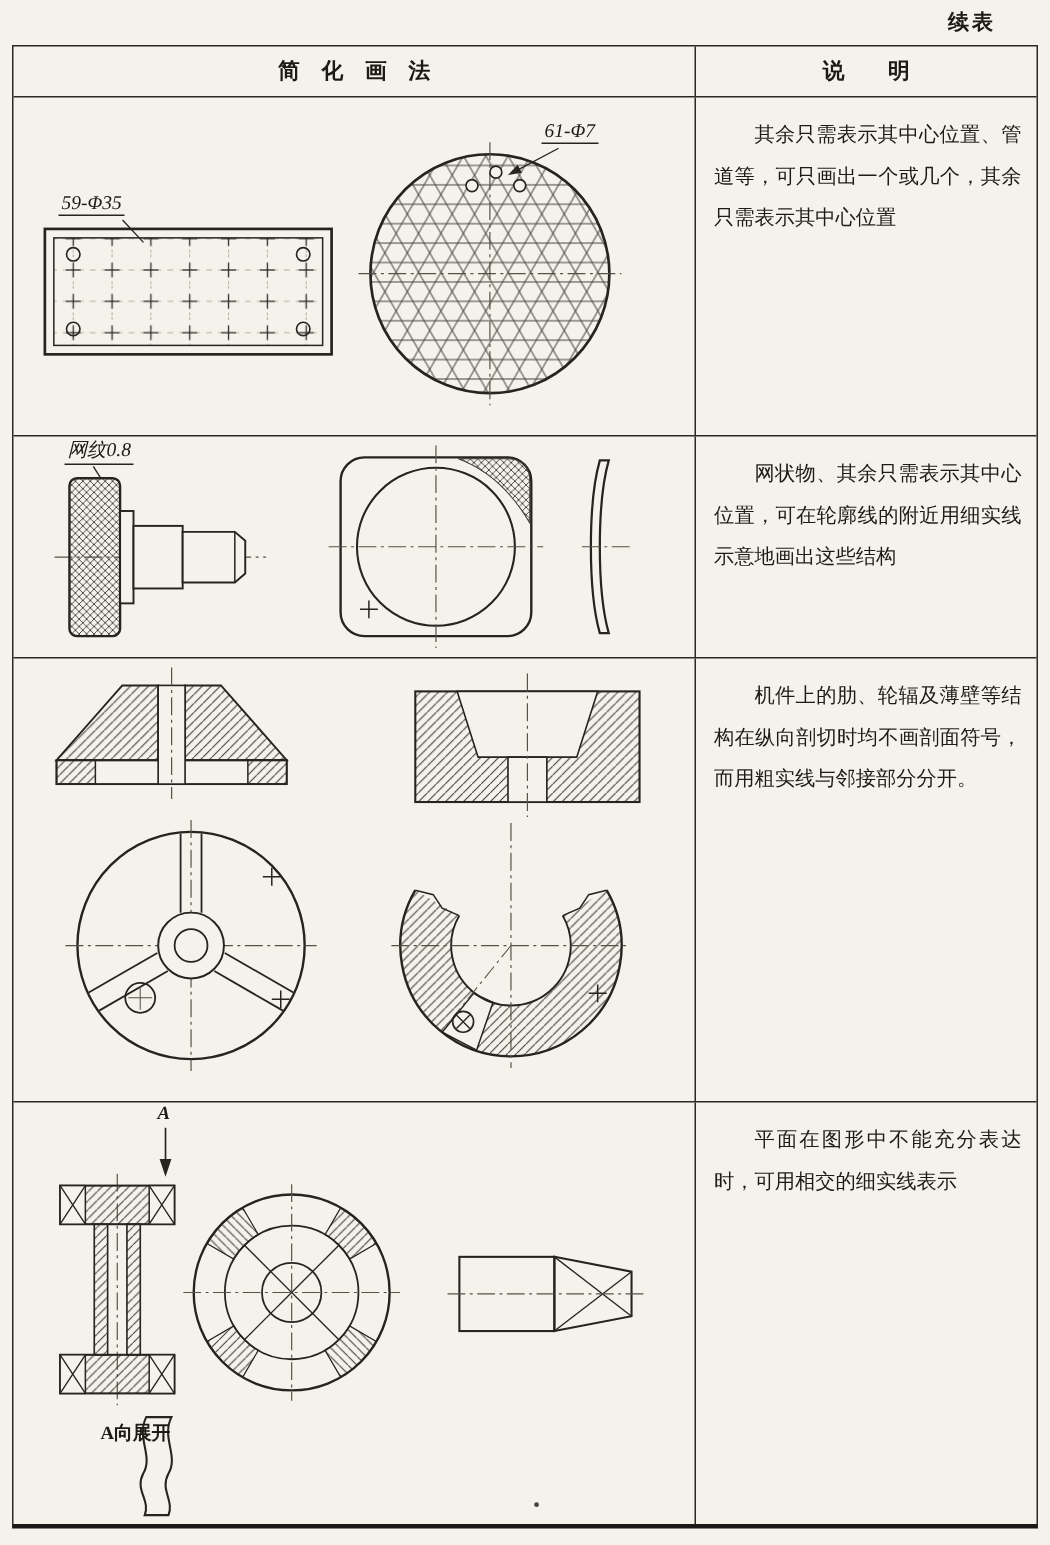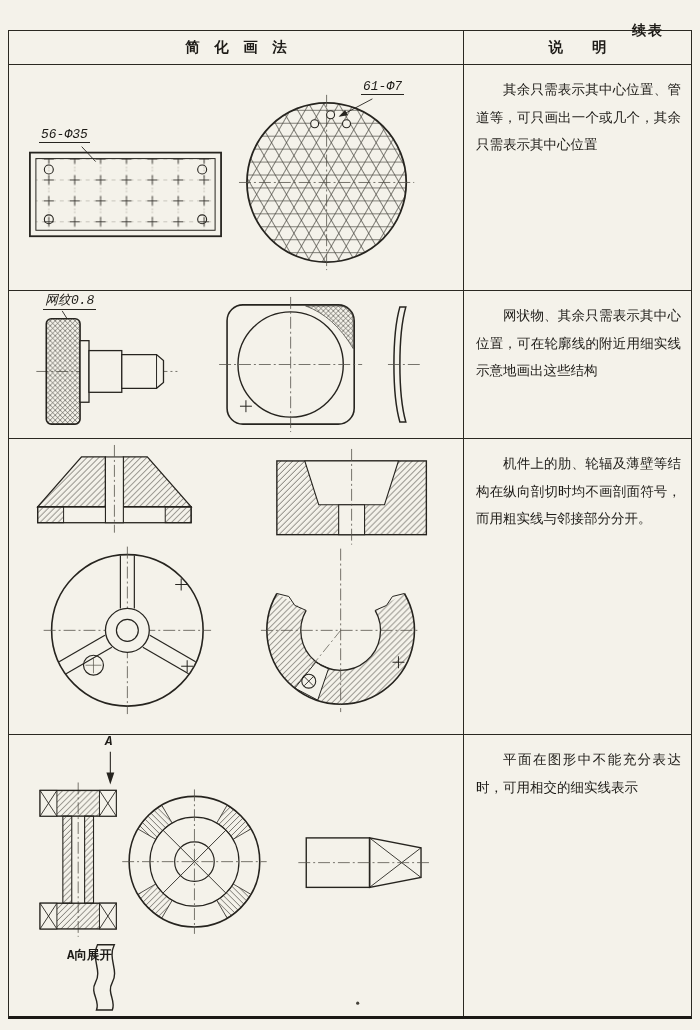--- a/index.html
+++ b/index.html
@@ -6,21 +6,21 @@
   html,body{width:700px;height:1030px}
   body{
     background:#f4f2ea;
     font-family:"Liberation Serif","DejaVu Serif",serif;
     color:#1d1b17;
     position:relative;
     overflow:hidden;
   }
   .continued{
     position:absolute;top:6px;right:36px;
-    font-weight:bold;font-size:14px;letter-spacing:2px;margin-top:16px;
+    font-weight:bold;font-size:14px;letter-spacing:2px;
   }
   .table{
     position:absolute;left:8px;top:30px;width:684px;height:989px;
     border:1.4px solid #2b2922;
     border-bottom:3px solid #1b1915;
     display:flex;flex-direction:column;
   }
   .thead{display:flex;height:34px;border-bottom:1.3px solid #2b2922}
   .th-left{
     width:454px;display:flex;align-items:center;justify-content:center;
@@ -37,21 +37,21 @@
   .cell-draw{width:454px;position:relative;overflow:hidden}
   .cell-draw svg{position:absolute;left:0;top:0;width:100%;height:100%}
   .cell-text{
     flex:1;border-left:1.3px solid #2b2922;
     padding:11px 10px 8px 12px;
     font-size:13.5px;line-height:2.05;text-align:justify;
   }
   .cell-text p{text-indent:2em}
   .draw-label{
     position:absolute;font-size:13px;font-style:italic;
-    padding:0 2px;white-space:nowrap;font-family:Liberation Mono, monospace;
+    padding:0 2px;white-space:nowrap;
   }
   .draw-label.underl{border-bottom:1px solid #26241f}
   .draw-label.plain{font-style:normal;font-weight:bold;font-size:12.5px}
 </style>
 </head>
 <body>
 
 <div class="continued">续表</div>
 
 <div class="table">
@@ -97,21 +97,21 @@
           <circle cx="318" cy="118" r="80" fill="none" stroke="#26241f" stroke-width="1.8"></circle>
           <line x1="230" y1="118" x2="406" y2="118" stroke="#55524a" stroke-width="0.8" stroke-dasharray="12 3 2 3"></line>
           <line x1="318" y1="30" x2="318" y2="206" stroke="#55524a" stroke-width="0.8" stroke-dasharray="12 3 2 3"></line>
           <circle cx="322" cy="50" r="4" fill="#f4f2ea" stroke="#26241f" stroke-width="1.1"></circle>
           <circle cx="306" cy="59" r="4" fill="#f4f2ea" stroke="#26241f" stroke-width="1.1"></circle>
           <circle cx="338" cy="59" r="4" fill="#f4f2ea" stroke="#26241f" stroke-width="1.1"></circle>
           <line x1="364" y1="34" x2="332" y2="51" stroke="#26241f" stroke-width="0.9"></line>
           <polygon points="330,52 339.4,50.4 336.6,45.1" fill="#26241f"></polygon>
         </g>
       </svg>
-      <span class="draw-label underl" style="left:30px;top:62px">56-Φ35</span>
+      <span class="draw-label underl" style="left:30px;top:62px">59-Φ35</span>
       <span class="draw-label underl" style="left:352px;top:14px">61-Φ7</span>
     </div>
     <div class="cell-text">
       <p>其余只需表示其中心位置、管道等，可只画出一个或几个，其余只需表示其中心位置</p>
     </div>
   </div>
 
   <div class="row r2">
     <div class="cell-draw">
       <svg viewBox="0 0 454 148">

